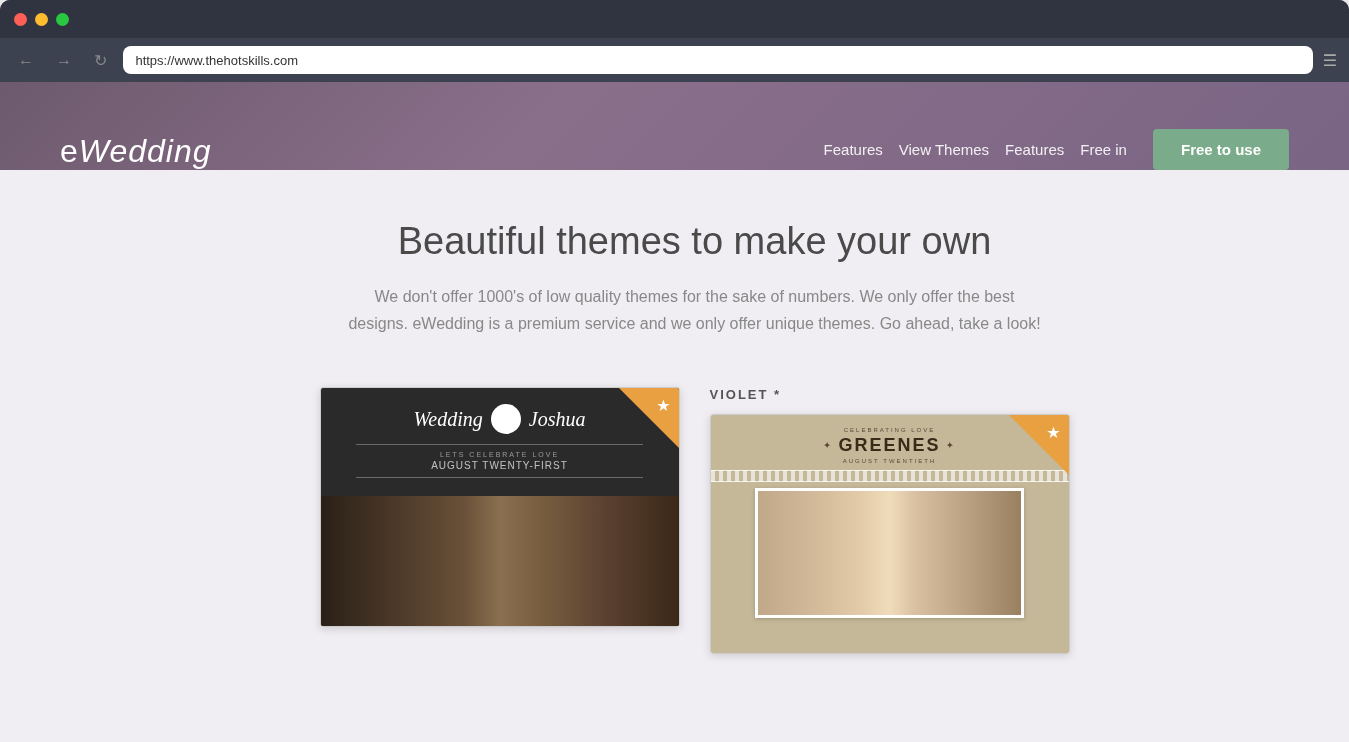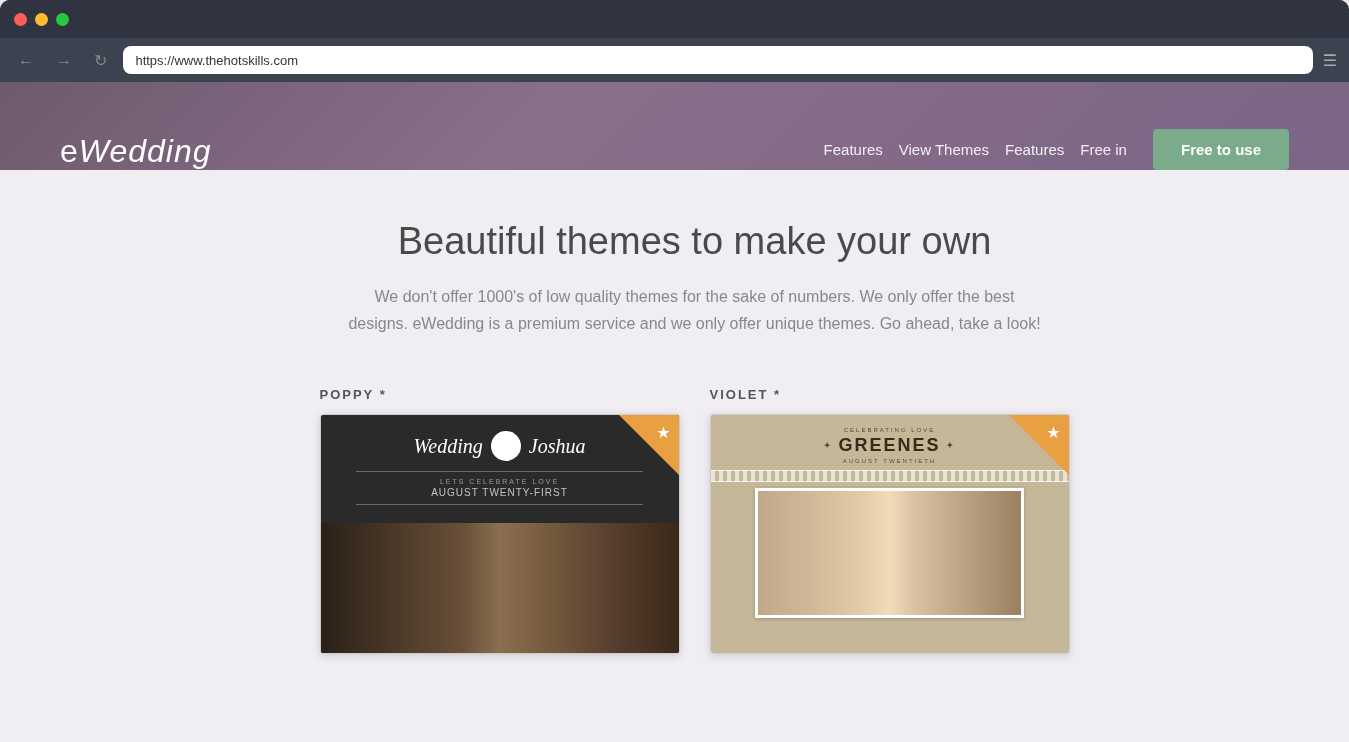--- a/index.html
+++ b/index.html
@@ -391,21 +391,20 @@
 
   <main class="main-content">
     <h1 class="hero-title">Beautiful themes to make your own</h1>
     <p class="hero-desc">We don't offer 1000's of low quality themes for the sake of numbers. We only offer the best designs.
 eWedding is a premium service and we only offer unique themes. Go ahead, take a look!</p>
 
     <div class="themes-grid">
 
 
       <div class="theme-card">
-        <div class="theme-label">POPPY *</div>
         <div class="theme-preview">
           <div class="poppy-bg">
             <div class="poppy-names">
               <span>Wedding</span>
               <div class="poppy-flower">✿</div>
               <span>Joshua</span>
             </div>
             <div class="poppy-line"></div>
             <div class="poppy-divider">LETS CELEBRATE LOVE</div>
             <div class="poppy-date">AUGUST TWENTY-FIRST</div>

